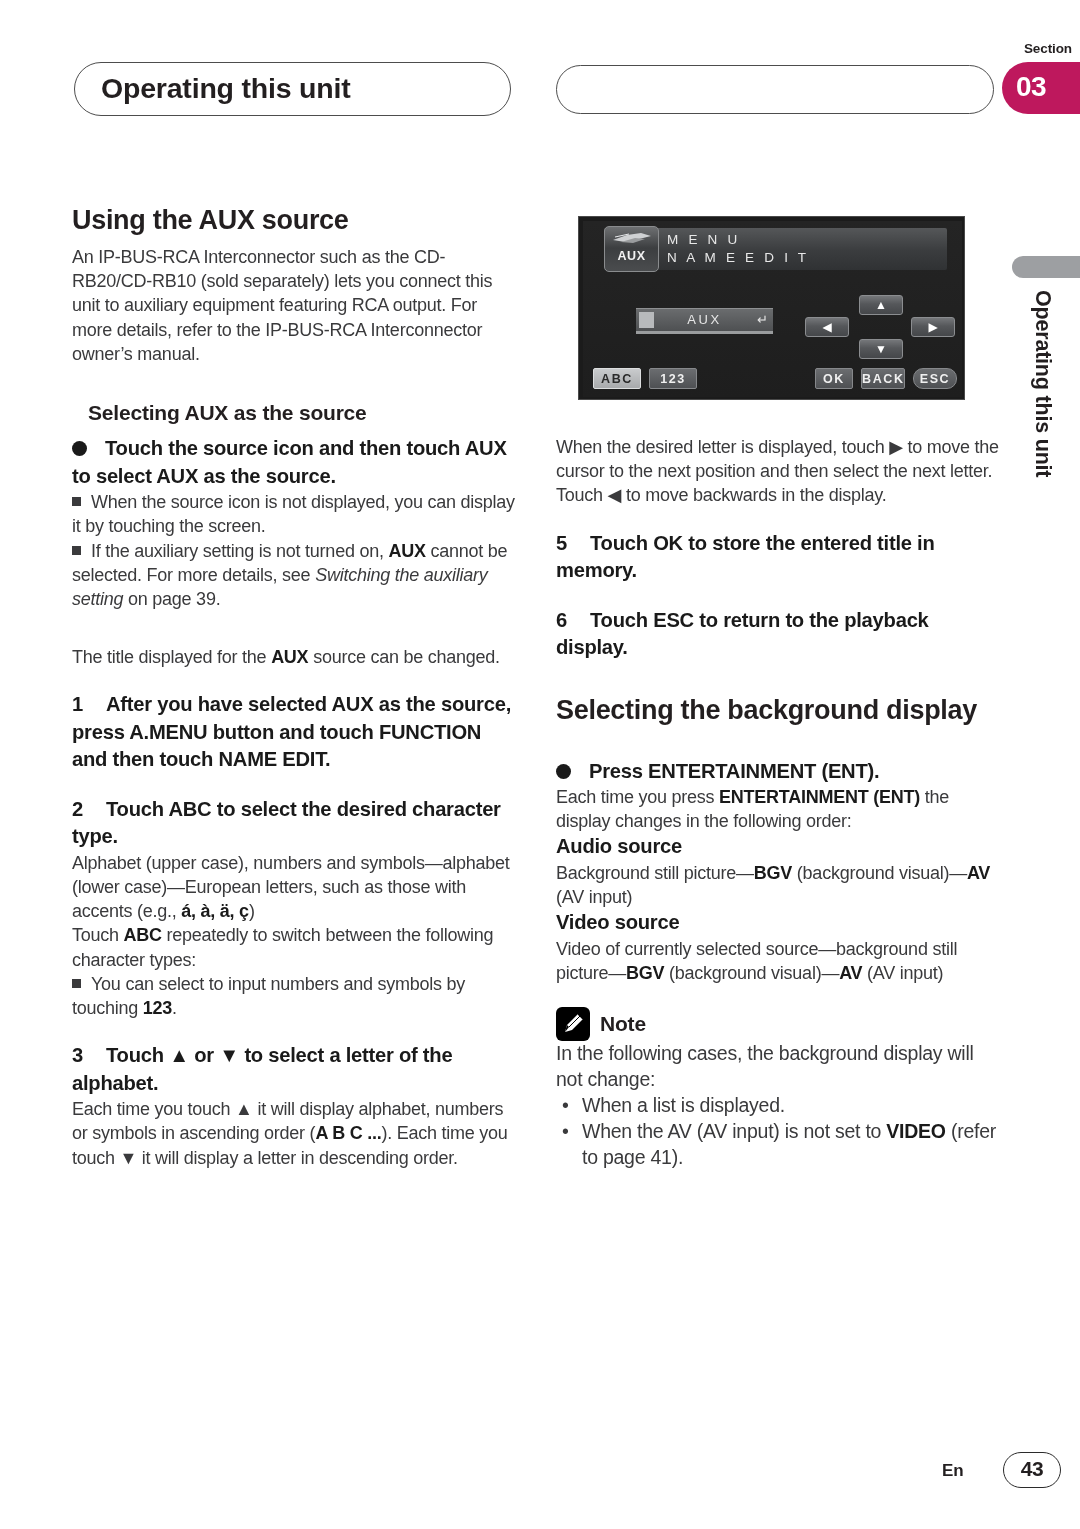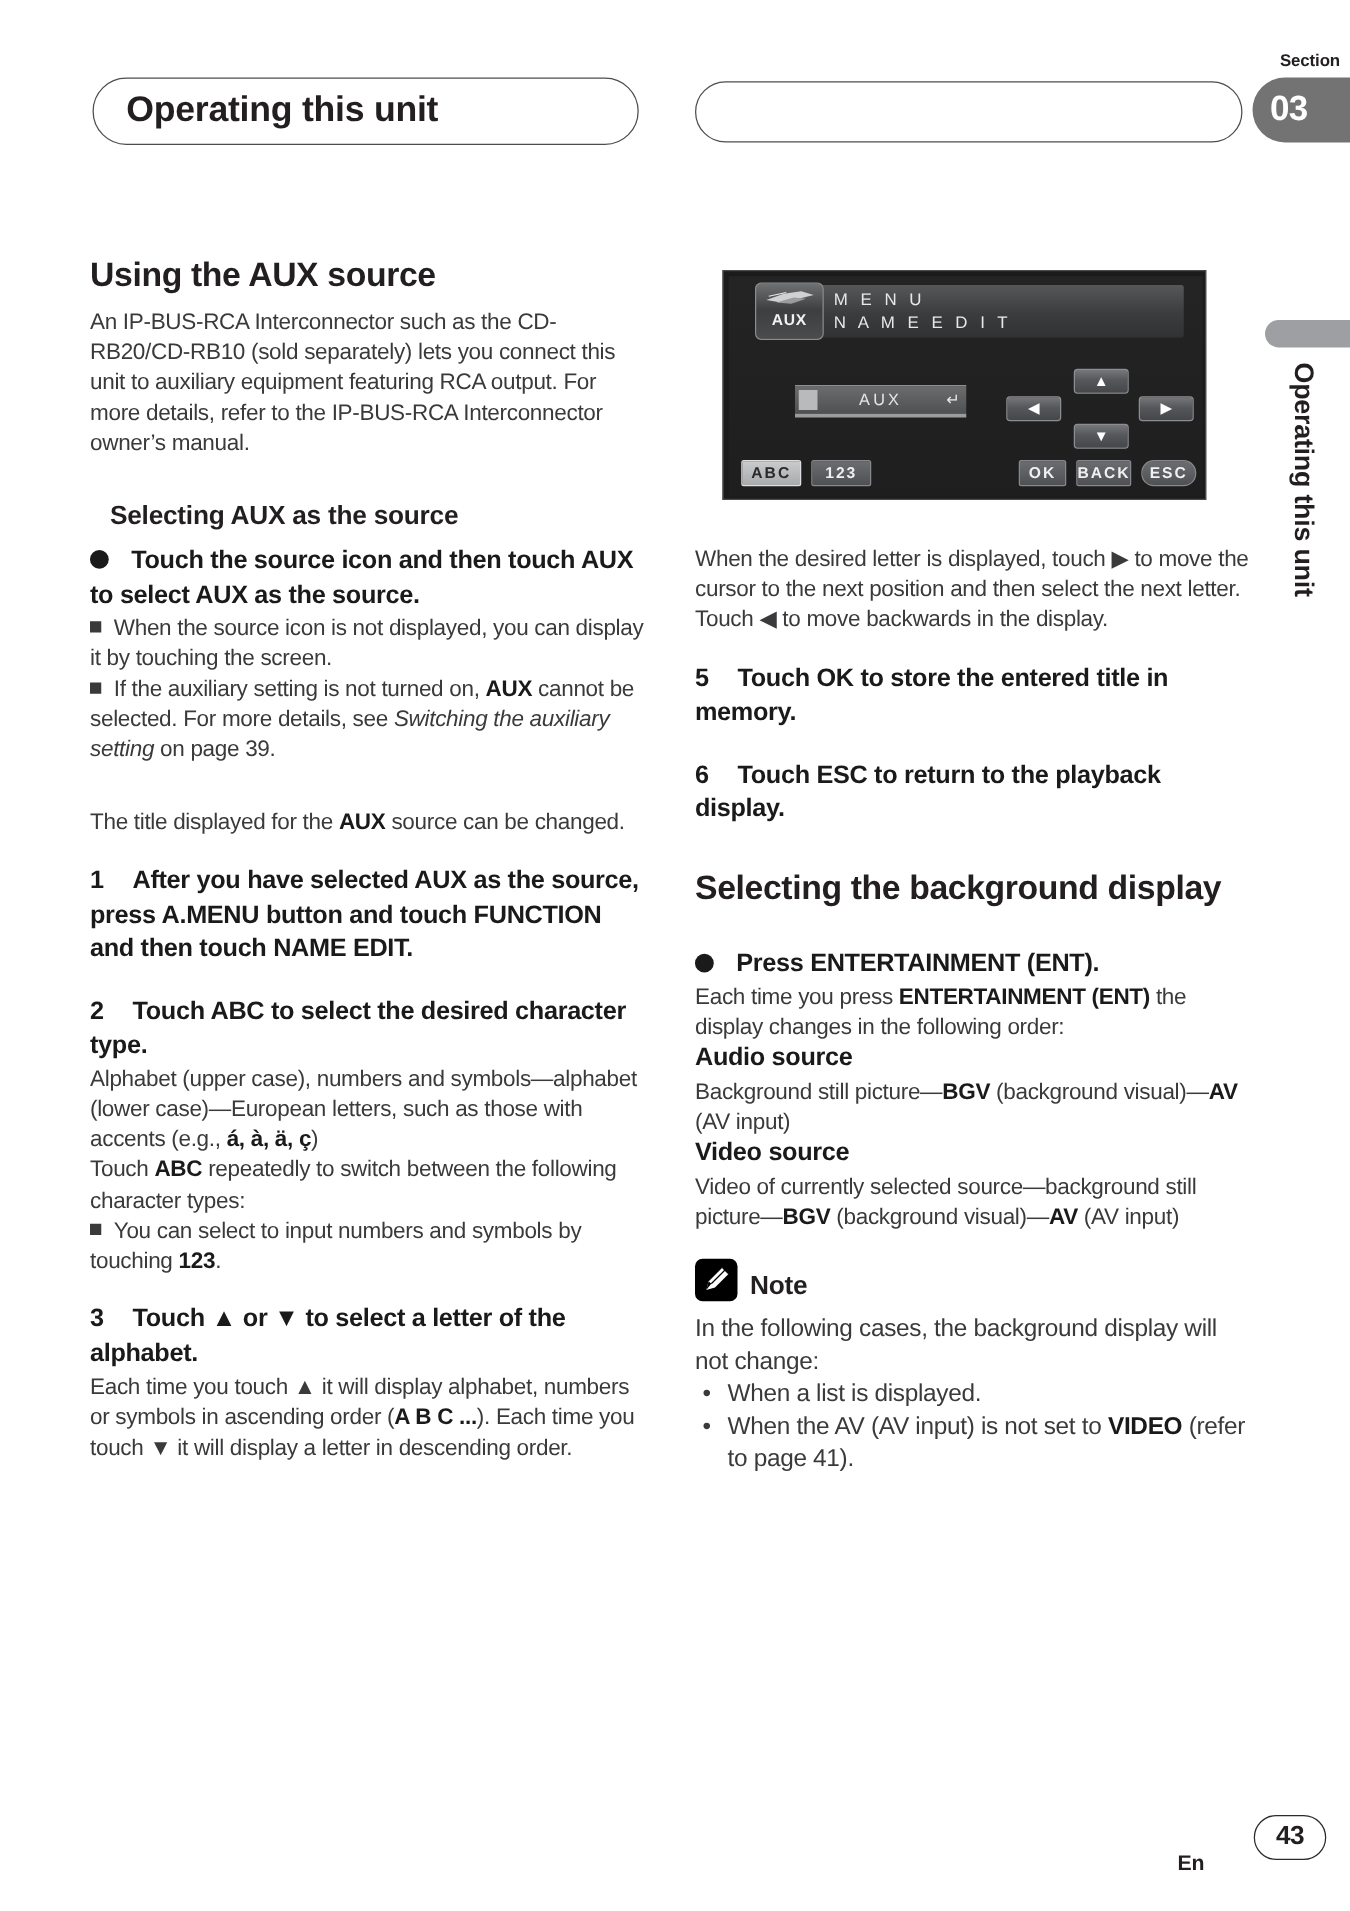--- a/index.html
+++ b/index.html
@@ -50,21 +50,21 @@
     position: absolute;
     right: 8px; top: 41px;
     font-size: 13.5px;
     font-weight: bold;
     letter-spacing: -0.1px;
   }
   #section-box {
     position: absolute;
     left: 1002px; top: 62px;
     width: 78px; height: 52px;
-    background: #737373;
+    background: #be185d;
     border-radius: 26px 0 0 26px;
   }
   #section-box .num {
     position: absolute;
     left: 14px; top: 50%;
     transform: translateY(-52%);
     color: #ffffff;
     font-size: 28px;
     font-weight: bold;
     letter-spacing: -0.5px;
@@ -302,23 +302,22 @@
   .dev-btn.light span { color: #2a2a2a; }
   #dev-abc  { left: 10px;  top: 147px; width: 48px; }
   #dev-123  { left: 66px;  top: 147px; width: 48px; }
   #dev-ok   { left: 232px; top: 147px; width: 38px; }
   #dev-back { left: 278px; top: 147px; width: 44px; }
   #dev-esc  { left: 330px; top: 147px; width: 44px; border-radius: 10px; }
 
   
   #note-head {
     display: flex;
-    align-items: flex-end;
+    align-items: center;
     gap: 10px;
-    margin-bottom: 10px;
   }
   #note-icon {
     width: 34px; height: 34px;
     background: #000000;
     border-radius: 6px;
     position: relative;
     flex: 0 0 auto;
   }
   #note-label {
     font-size: 21px;
@@ -346,21 +345,20 @@
     color: #3a3a3c;
   }
 
   
   #footer-en {
     position: absolute;
     left: 942px; top: 1461px;
     font-size: 17px;
     font-weight: bold;
     letter-spacing: -0.2px;
-    margin-top: 20px;
   }
   #footer-page {
     position: absolute;
     left: 1003px; top: 1452px;
     width: 58px; height: 36px;
     border: 1.8px solid #2b2b2b;
     border-radius: 18px;
     box-sizing: border-box;
   }
   #footer-page .pg {

